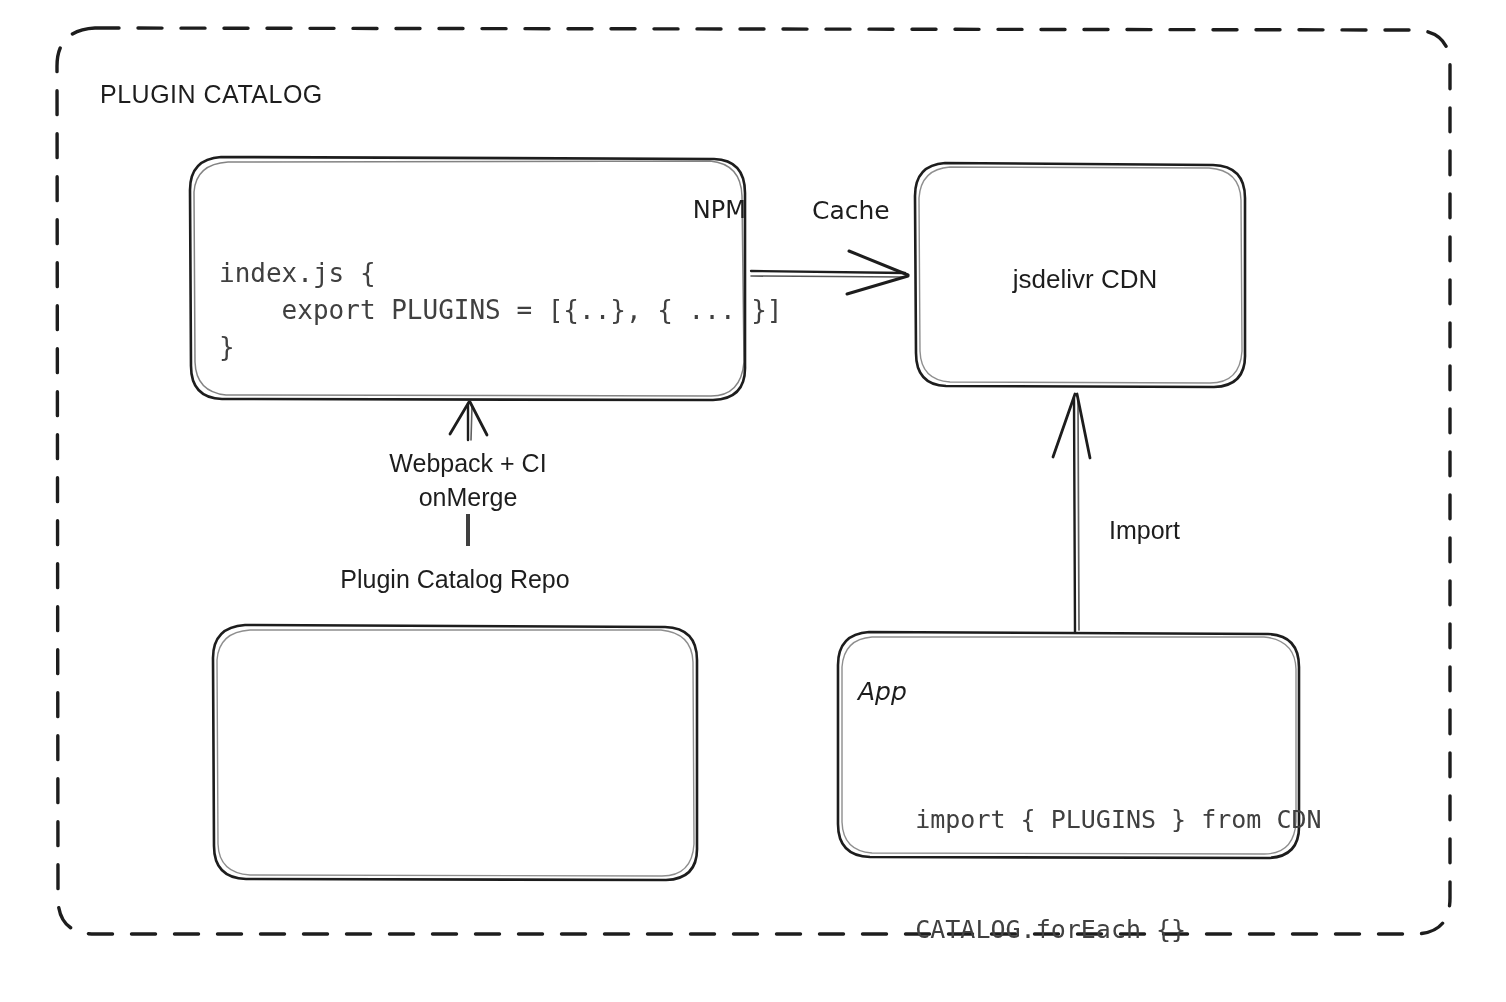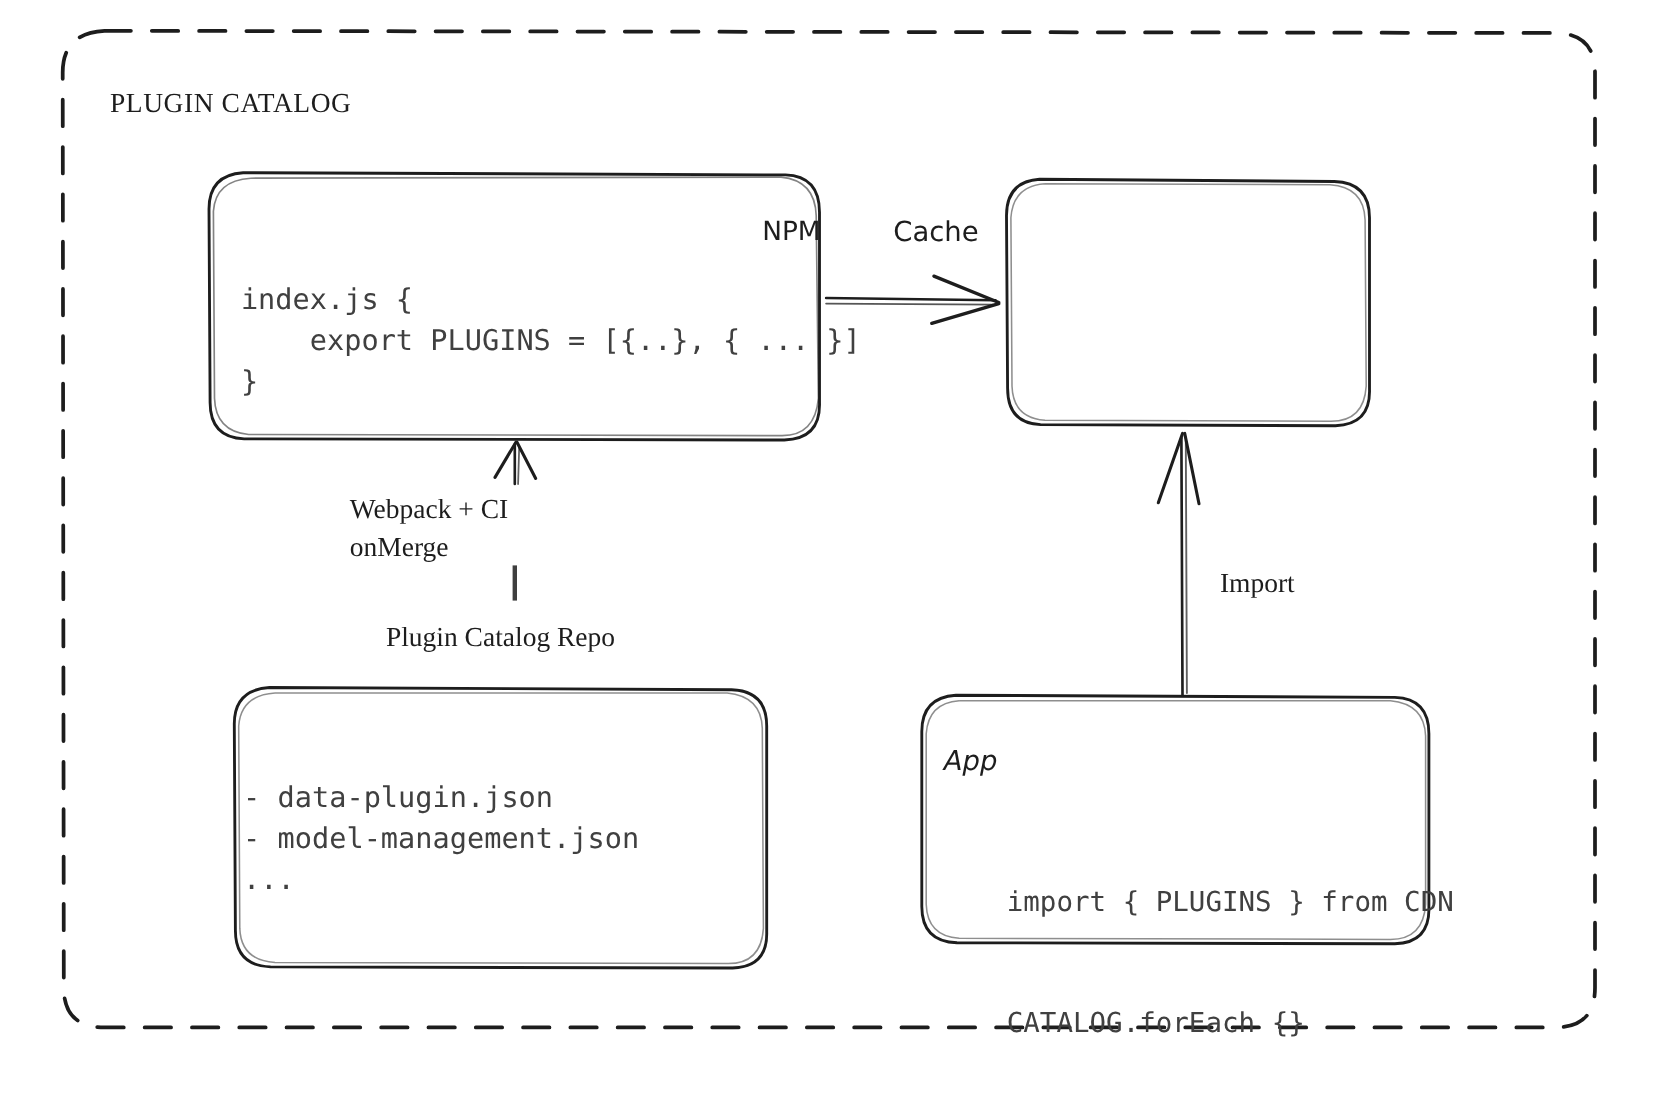--- a/index.html
+++ b/index.html
@@ -30,21 +30,21 @@
     height: 1002px;
     pointer-events: none;
   }
   .txt {
     position: absolute;
     white-space: pre;
     color: #1d1d1d;
     line-height: 1.0;
   }
   .mono {
-    font-family: Liberation Serif, serif;
+    font-family: Liberation Sans, sans-serif;
   }
   .sans {
     font-family: "DejaVu Sans", sans-serif;
   }
   .code-block {
     position: absolute;
     white-space: pre;
     font-family: "DejaVu Sans Mono", monospace;
     color: #404040;
     line-height: 1.42;
@@ -81,21 +81,21 @@
   #cache-label {
     left: 788px;
     top: 198px;
     font-size: 25px;
     margin-left: 24px;
   }
   #webpack-label {
     left: 318px;
     top: 447px;
     width: 300px;
-    text-align: left;
+    text-align: center;
     font-size: 25px;
     line-height: 1.35;
   }
   #import-label {
     left: 1109px;
     top: 518px;
     font-size: 25px;
   }
   
   #repo-title {
@@ -181,33 +181,31 @@
   </svg>
 
   <div class="txt mono" id="group-title">PLUGIN CATALOG</div>
 
   <div class="txt sans" id="npm-title">NPM</div>
 
   <div class="code-block" id="npm-code">index.js {
     export PLUGINS = [{..}, { ... }]
 }</div>
 
+  <div class="txt mono" id="cdn-title">jsdelivr CDN</div>
 
   <div class="txt sans" id="cache-label">Cache</div>
 
   <div class="txt mono" id="webpack-label">Webpack + CI
 onMerge</div>
 
   <div class="txt mono" id="import-label">Import</div>
 
   <div class="txt mono" id="repo-title">Plugin Catalog Repo</div>
 
-  <div class="code-block" id="repo-code">- data-plugin.json
-- model-management.json
-...</div>
 
   <div class="txt sans" id="app-title">App</div>
 
   <div class="code-block" id="app-code">
     <span>import { PLUGINS } from CDN</span><br>
     <span>CATALOG.forEach {}</span>
   </div>
 
 </div>
 

